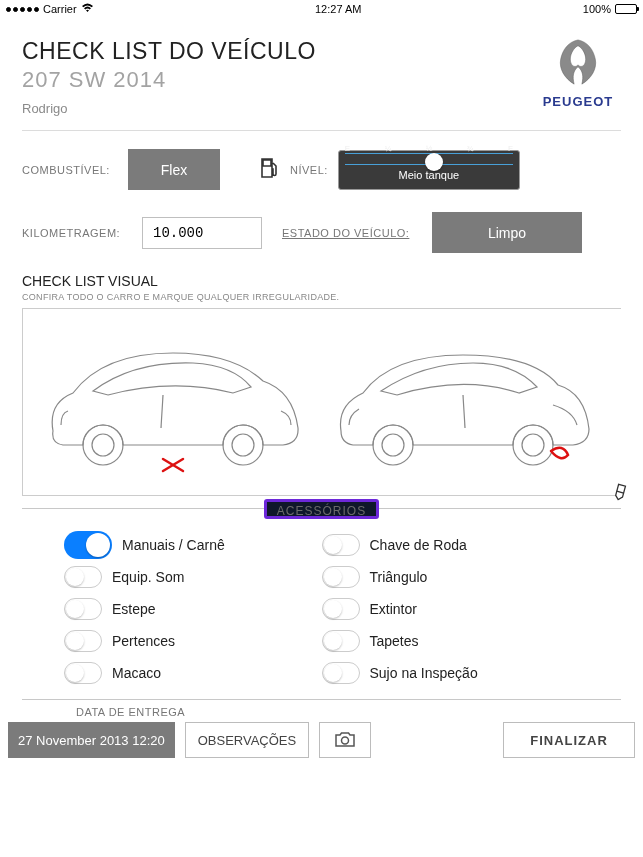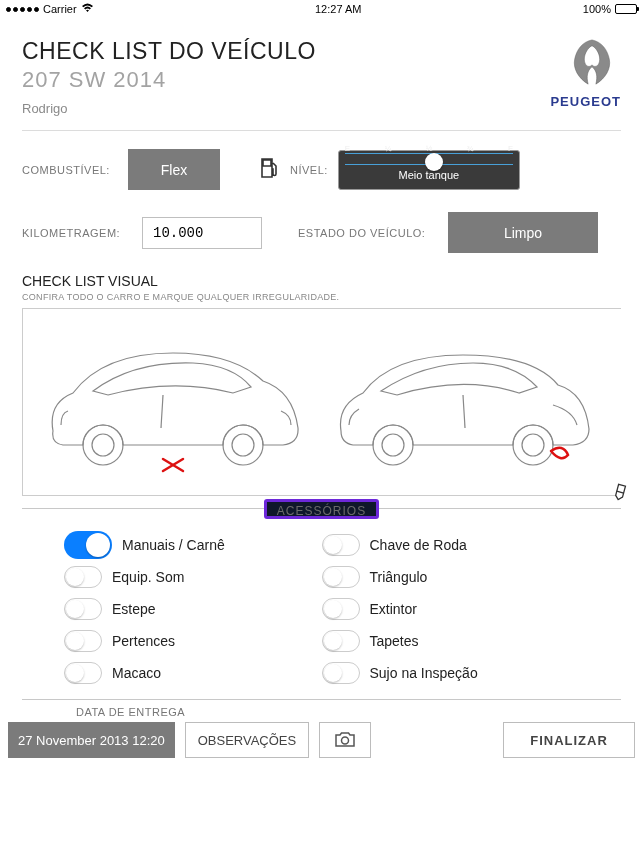--- a/index.html
+++ b/index.html
@@ -30,21 +30,21 @@
     .battery-fill { background: #000; height: 100%; width: 100%; }
 
     .page { padding: 20px 22px 0 22px; }
 
     .header-row { display: flex; justify-content: space-between; align-items: flex-start; }
     .header-left { flex: 1; }
     .title { font-size: 23px; font-weight: 400; letter-spacing: 0.5px; color: #222; }
     .subtitle { font-size: 22px; color: #a3a3a3; font-weight: 400; margin-top: 2px; letter-spacing: 1px; }
     .owner { font-size: 13px; color: #8a8a8a; margin-top: 8px; }
 
-    .brand { text-align: right; width: 86px; }
+    .brand { text-align: center; width: 86px; }
     .brand-name { font-size: 13px; color: #2a3b8f; font-weight: 600; letter-spacing: 1px; margin-top: 2px; }
     .lion-svg { width: 58px; height: 50px; }
 
     .divider { border: none; border-top: 1px solid #dcdcdc; margin: 14px 0 0 0; }
 
     .form-row { display: flex; align-items: center; margin-top: 18px; gap: 10px; }
     .label { font-size: 11px; color: #777; letter-spacing: 0.5px; text-transform: uppercase; }
     .btn-gray {
       background: #7b7b7b; color: #fff; border: none; height: 41px;
       font-size: 14px; display: flex; align-items: center; justify-content: center;
@@ -61,21 +61,21 @@
     .gauge-ticks span { color: #eee; font-size: 8px; }
     .gauge-thumb { position: absolute; top: 2px; left: 48%; width: 18px; height: 18px; background: #fff; border-radius: 50%; box-shadow: 0 1px 2px rgba(0,0,0,.4); }
     .gauge-label { text-align: center; font-size: 11px; margin-top: 4px; }
 
     .km-row .label:first-child { width: 110px; }
     .km-input {
       border: 1px solid #bfbfbf; height: 32px; width: 120px; padding: 0 10px;
       font-size: 14px; background: #fff; font-family: Liberation Mono, monospace;
     }
     .km-row { margin-top: 22px; }
-    .estado-label { margin-left: 26px; width: 140px; }
+    .estado-label { margin-left: 10px; width: 140px; text-decoration: underline; }
     .btn-wide { min-width: 150px; }
 
     .section-title { font-size: 14px; color: #222; margin-top: 20px; font-weight: 400; }
     .section-sub { font-size: 9px; color: #888; margin-top: 3px; letter-spacing: 0.3px; }
 
     .car-canvas {
       border-left: 1px solid #ccc; border-top: 1px solid #ccc; border-bottom: 1px solid #ccc;
       height: 188px; margin-top: 6px; position: relative; background: #fff;
     }
     .car-svg { position: absolute; }

